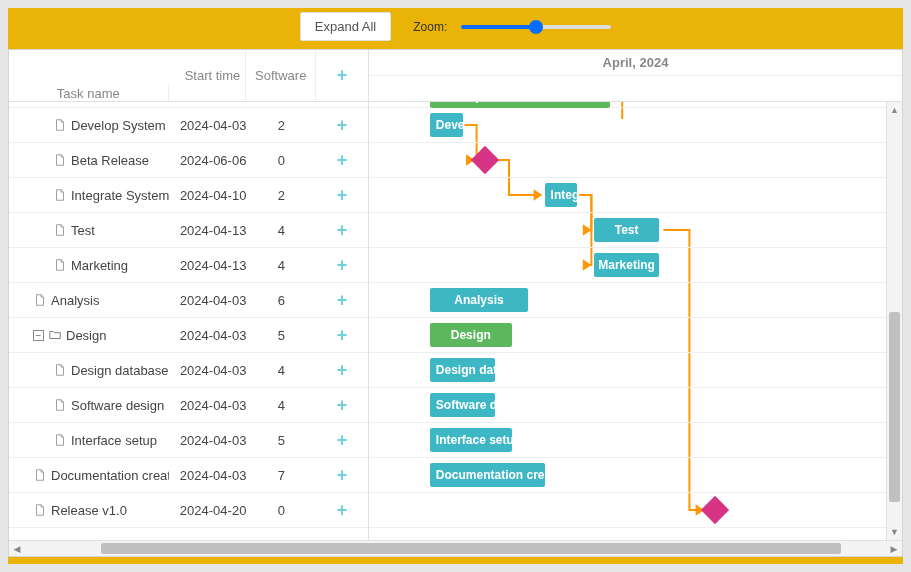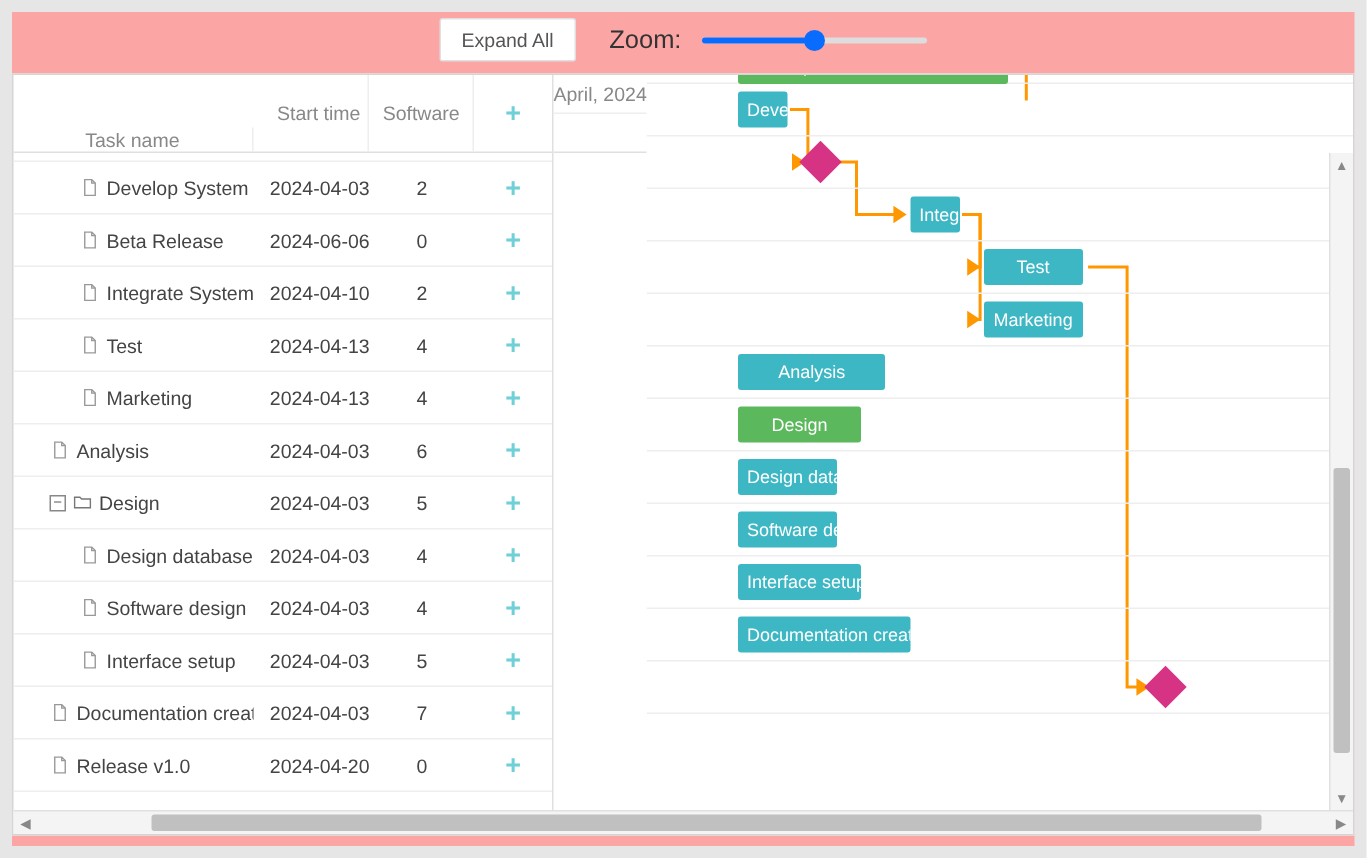--- a/index.html
+++ b/index.html
@@ -4,42 +4,42 @@
 <style>
   * { box-sizing: border-box; margin: 0; padding: 0; }
   body {
     font-family: Arial, Helvetica, sans-serif;
     background: #e6e6e6;
     padding: 8px;
     font-size: 13px;
     color: #444;
   }
   .app {
-    background: #fca5a5;
+    background: #eab308;
     width: 895px;
     height: 556px;
     position: relative;
   }
   .toolbar {
     display: flex;
     align-items: center;
     gap: 14px;
     padding: 4px 0 8px;
     justify-content: center;
   }
   .btn {
     background: #fff;
     border: 1px solid #e0e0e0;
     padding: 6px 14px;
     font-size: 13px;
     color: #555;
     cursor: pointer;
     border-radius: 2px;
   }
-  .zoom-label { font-size: 17px; color: #333; margin-left: 8px; }
+  .zoom-label { font-size: 12px; color: #333; margin-left: 8px; }
   .slider-wrap { position: relative; width: 150px; height: 14px; }
   .slider-track {
     position: absolute; top: 50%; left: 0; right: 0; height: 4px;
     background: #ddd; border-radius: 2px; transform: translateY(-50%);
   }
   .slider-fill {
     position: absolute; top: 50%; left: 0; height: 4px;
     background: #0a6cff; border-radius: 2px; transform: translateY(-50%);
     width: 50%;
   }
@@ -106,23 +106,24 @@
   }
   .folder-icon, .file-icon {
     display:inline-block;width:14px;height:14px;
   }
   .folder-icon svg, .file-icon svg { width:14px;height:14px; display:block;}
 
   
   .right-grid {
     flex: 1;
     display: flex;
-    flex-direction: row;
+    flex-direction: column;
     position: relative;
     overflow: hidden;
+    font-weight: bold;
   }
   .time-header {
     height: 52px;
     border-bottom: 1px solid #e0e0e0;
     position: relative;
     color: #888;
   }
   .time-header-top {
     height: 26px;
     border-bottom: 1px solid #eee;

